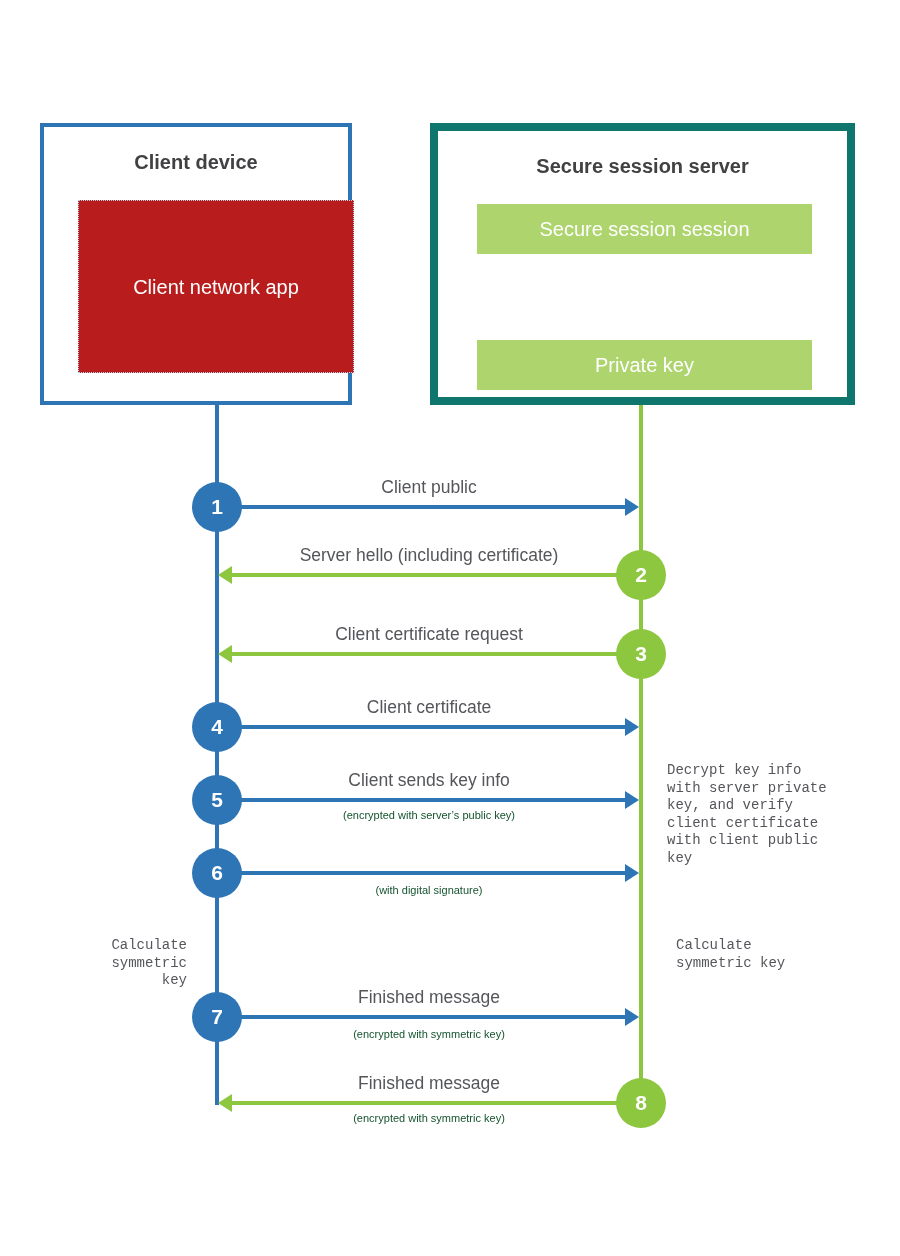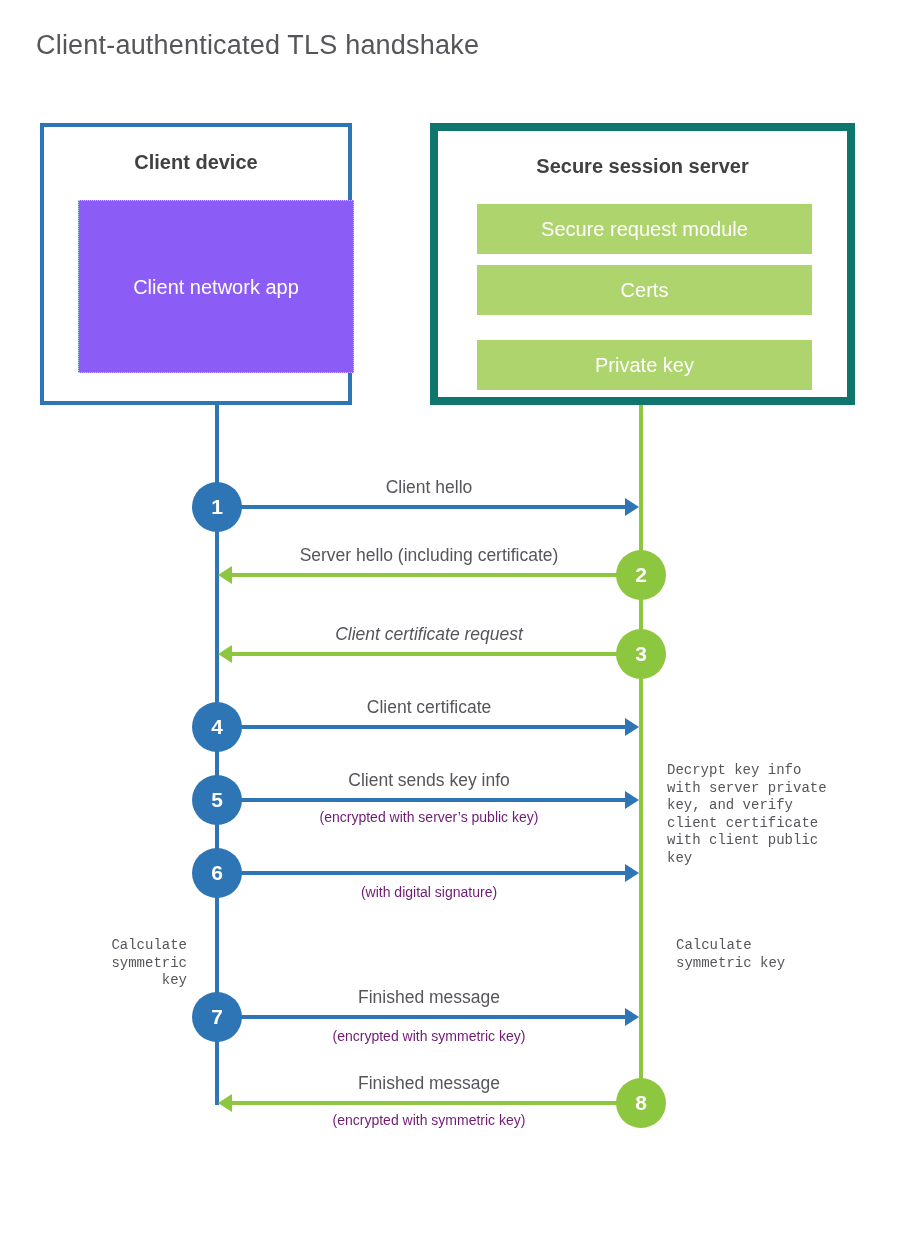--- a/index.html
+++ b/index.html
@@ -16,21 +16,21 @@
   
   .actor-box { position:absolute; top:123px; height:282px; background:#fff; }
   .client-box { left:40px; width:312px; border:4px solid #2e75b6; }
   .server-box { left:430px; width:425px; border:8px solid #0f766e; }
   .actor-title {
     position:absolute; top:24px; left:0; width:100%; text-align:center;
     font-size:20px; font-weight:bold; color:#414042;
   }
   .app-box {
     position:absolute; left:34px; top:73px; width:276px; height:173px;
-    background:#8b5cf6; border:1px dotted #b4d0eb;
+    background:#b91c1c; border:1px dotted #b4d0eb;
     display:flex; align-items:center; justify-content:center; text-align:center;
     color:#ffffff; font-size:20px; line-height:28px; padding:0 38px;
   }
   .server-bar {
     position:absolute; left:39px; width:335px; height:50px; background:#aed46e;
     display:flex; align-items:center; justify-content:center;
     color:#ffffff; font-size:20px;
   }
   
   .lifeline { position:absolute; width:4px; top:405px; z-index:0; }
@@ -52,73 +52,69 @@
   }
   .step-circle.blue  { background:#2e75b6; }
   .step-circle.green { background:#8dc63f; }
   
   .msg-label {
     position:absolute; left:217px; width:424px; text-align:center;
     font-size:17.5px; color:#55565b; z-index:1;
   }
   .msg-sub {
     position:absolute; left:217px; width:424px; text-align:center;
-    font-size:14px; color:#701a75; z-index:1;
+    font-size:11px; color:#14532d; z-index:1;
   }
   
   .side-note { position:absolute; font-size:14px; line-height:17.5px; color:#55565b;font-family:Liberation Mono, monospace; }
   .note-decrypt { left:667px; top:762px; width:172px; }
   .note-calc-left { left:85px; top:937px; width:102px; text-align:right; }
   .note-calc-right { left:676px; top:937px; width:110px; text-align:left; }
 </style>
 </head>
 <body>
 
 <div class="canvas">
 
-  <div class="diagram-title">Client-authenticated TLS handshake</div>
 
   <div class="actor-box client-box">
     <div class="actor-title">Client device</div>
     <div class="app-box">
       <span>Client network app</span>
     </div>
   </div>
 
   <div class="actor-box server-box">
     <div class="actor-title">Secure session server</div>
     <div class="server-bar" style="top:73px;">
-      <span>Secure request module</span>
-    </div>
-    <div class="server-bar" style="top:134px;">
-      <span>Certs</span>
+      <span>Secure session session</span>
     </div>
     <div class="server-bar" style="top:209px;">
       <span>Private key</span>
     </div>
   </div>
 
   <div class="lifeline blue"></div>
   <div class="lifeline green"></div>
 
-  <div class="msg-label" style="top:477px;">Client hello</div>
+  <div class="msg-label" style="top:477px;">Client public</div>
   <div class="arrow-line blue" style="top:505px;"></div>
   <div class="arrow-head right" style="top:498px;"></div>
   <div class="step-circle blue" style="left:192px; top:482px;">
     <span>1</span>
   </div>
 
   <div class="msg-label" style="top:545px;">Server hello (including certificate)</div>
   <div class="arrow-line green" style="top:573px;"></div>
   <div class="arrow-head left" style="top:566px;"></div>
   <div class="step-circle green" style="left:616px; top:550px;">
     <span>2</span>
   </div>
 
-  <div class="msg-label" style="top:624px;font-style:italic;">Client certificate request</div>
+  <div class="msg-label" style="top:624px;">Client certificate request</div>
   <div class="arrow-line green" style="top:652px;"></div>
   <div class="arrow-head left" style="top:645px;"></div>
   <div class="step-circle green" style="left:616px; top:629px;">
     <span>3</span>
   </div>
 
   <div class="msg-label" style="top:697px;">Client certificate</div>
   <div class="arrow-line blue" style="top:725px;"></div>
   <div class="arrow-head right" style="top:718px;"></div>
   <div class="step-circle blue" style="left:192px; top:702px;">

